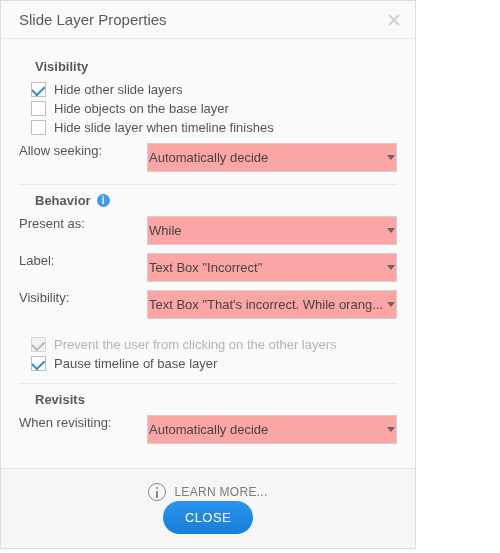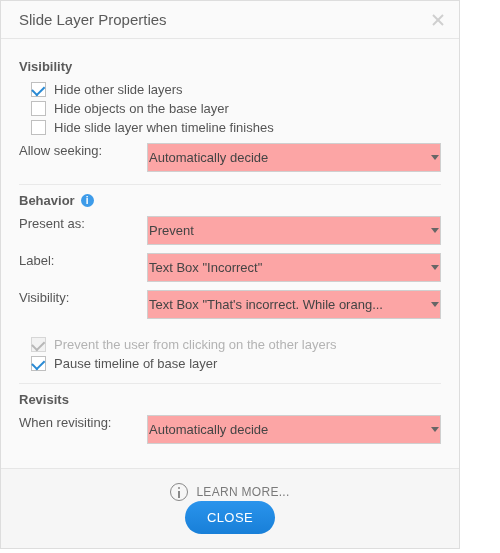--- a/index.html
+++ b/index.html
@@ -4,21 +4,21 @@
 <style>
   * { box-sizing: border-box; }
   body {
     margin: 0;
     font-family: "Segoe UI", Arial, sans-serif;
     font-size: 13px;
     color: #555;
     background: #fff;
   }
   .dialog {
-    width: 460px;
+    width: 416px;
     border: 1px solid #ddd;
     background: #fafafa;
   }
   .titlebar {
     display: flex;
     align-items: center;
     justify-content: space-between;
     padding: 10px 14px 10px 18px;
     border-bottom: 1px solid #e6e6e6;
   }
@@ -33,20 +33,21 @@
   }
   .section-title {
     font-weight: 600;
     color: #5a5a5a;
     font-size: 13px;
     margin-top: 6px;
     margin-bottom: 8px;
     display: flex;
     align-items: center;
     gap: 6px;
+    margin-left: 16px;
   }
   .info-badge {
     width: 13px; height: 13px;
     border-radius: 50%;
     background: #3d9be9;
     color: #fff;
     font-size: 10px;
     line-height: 13px;
     text-align: center;
     font-weight: 700;
@@ -211,21 +212,21 @@
     <hr class="divider">
 
     <div class="section-title">
       <span>Behavior</span>
       <span class="info-badge">i</span>
     </div>
 
     <div class="form-row">
       <div class="lbl">Present as:</div>
       <div class="select">
-        <span>Prevent</span>
+        <span>While</span>
         <span class="caret"></span>
       </div>
     </div>
 
     <div class="form-row">
       <div class="lbl">Label:</div>
       <div class="select">
         <span>Text Box "Incorrect"</span>
         <span class="caret"></span>
       </div>

